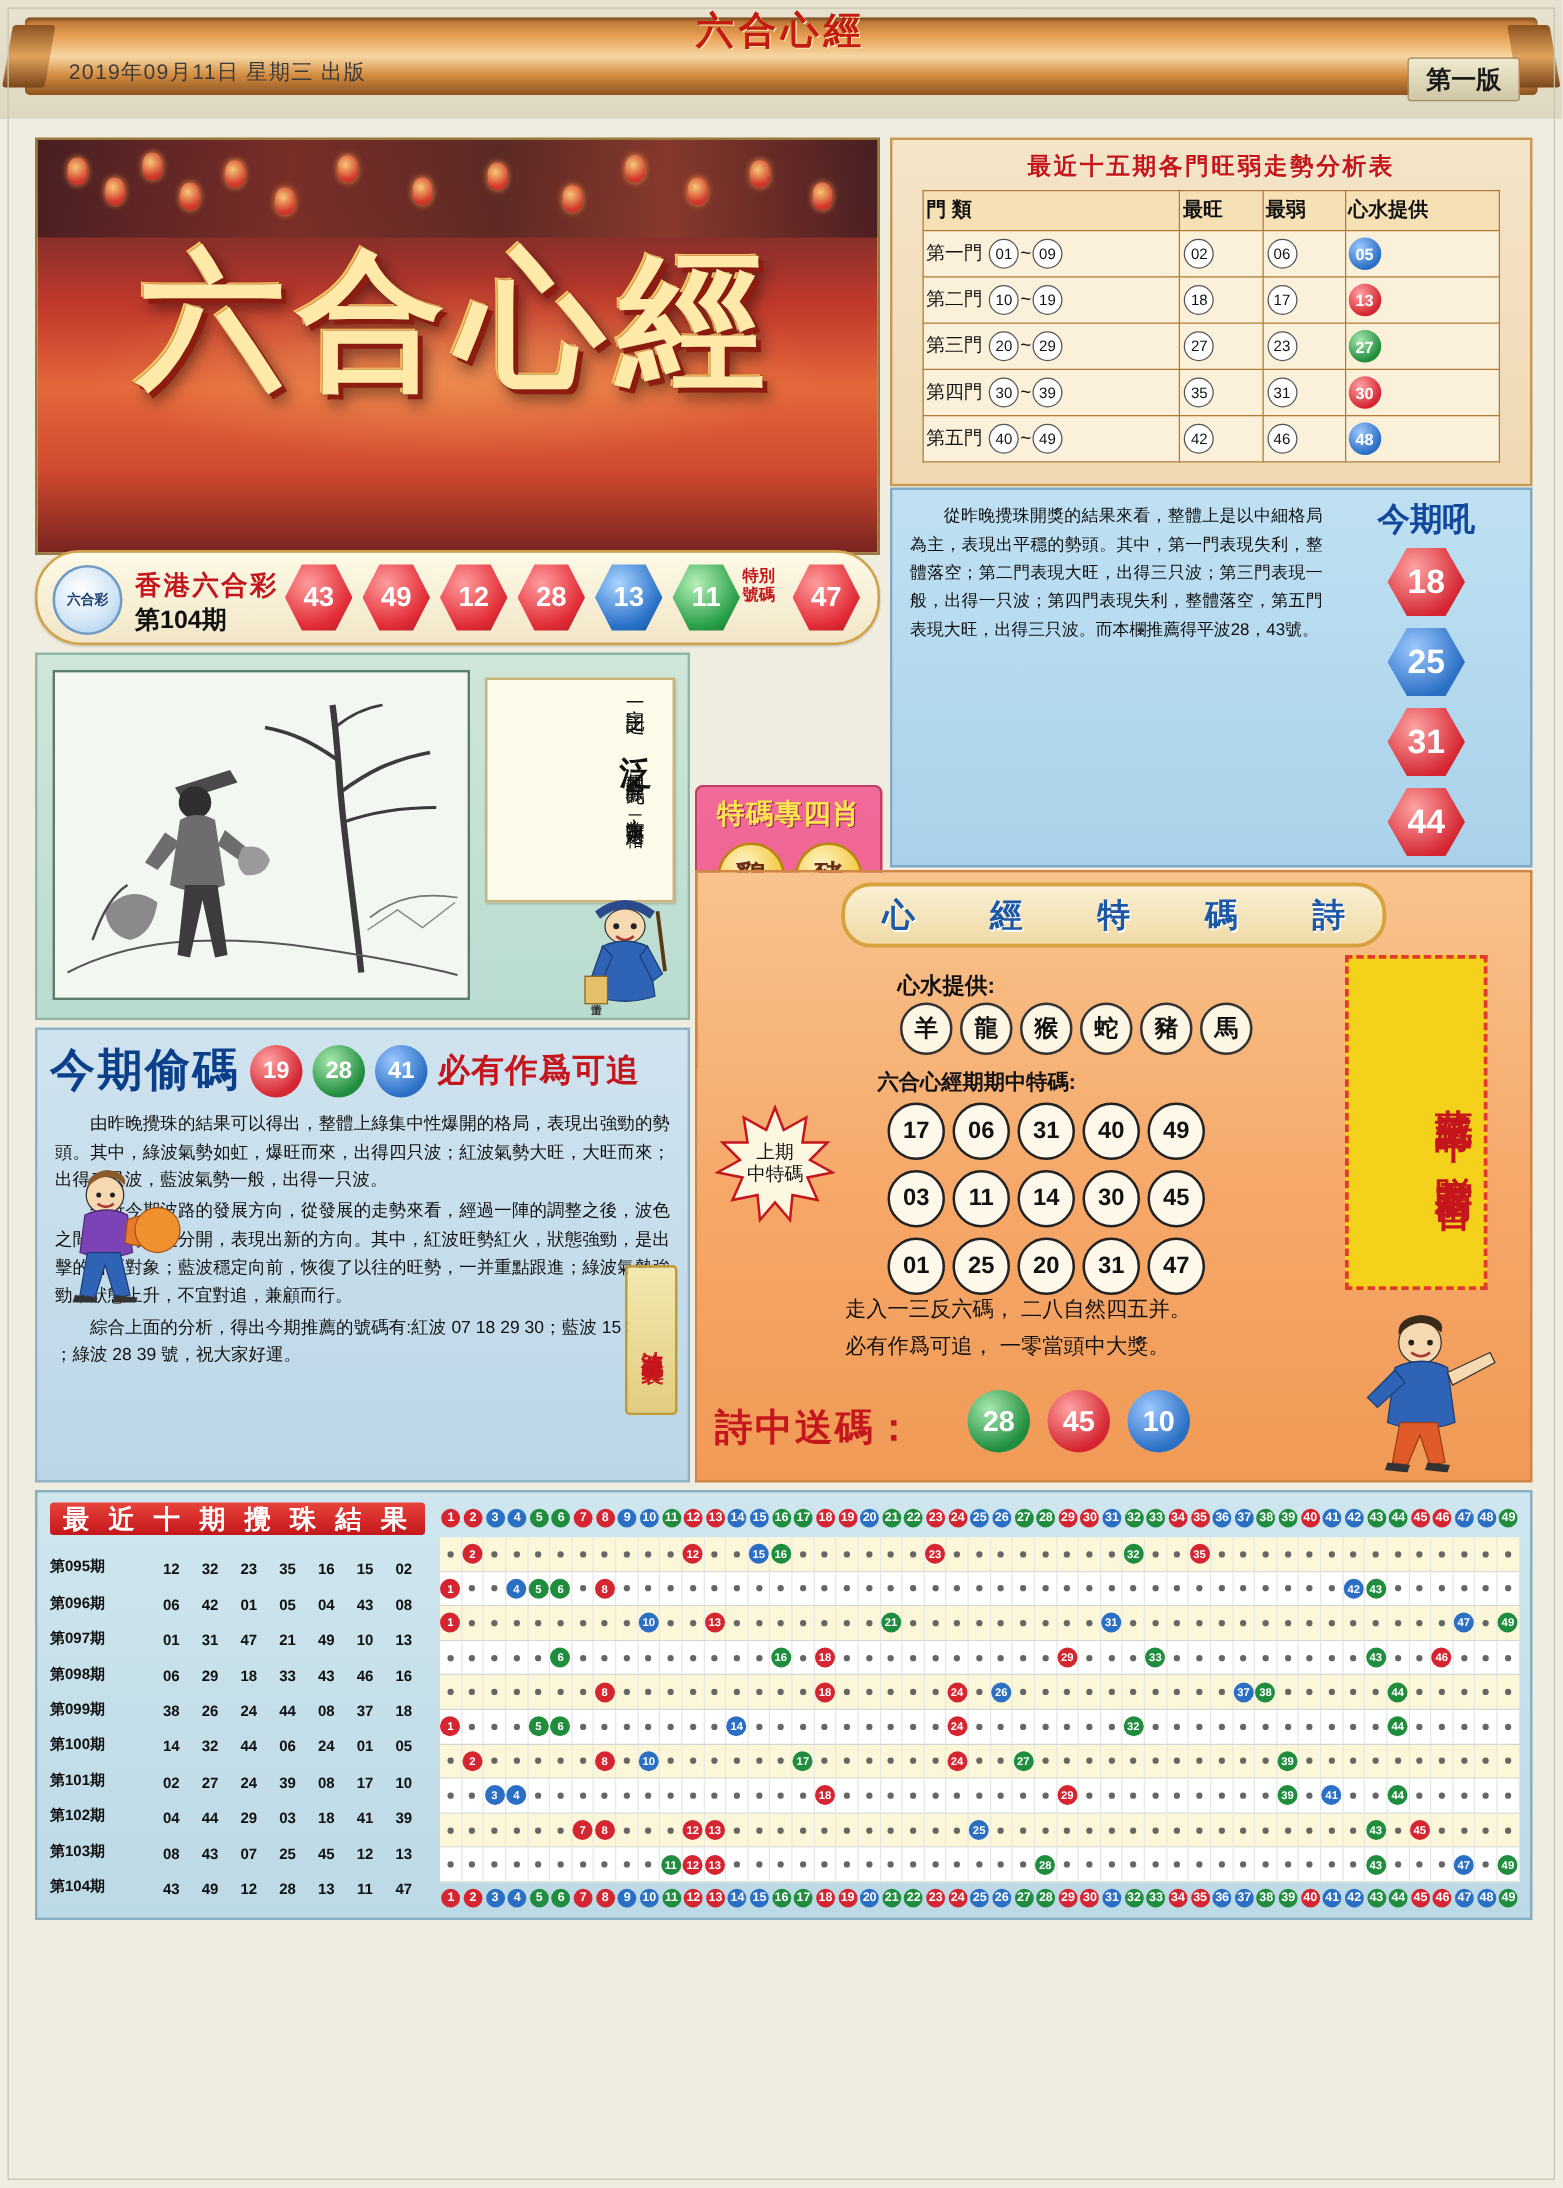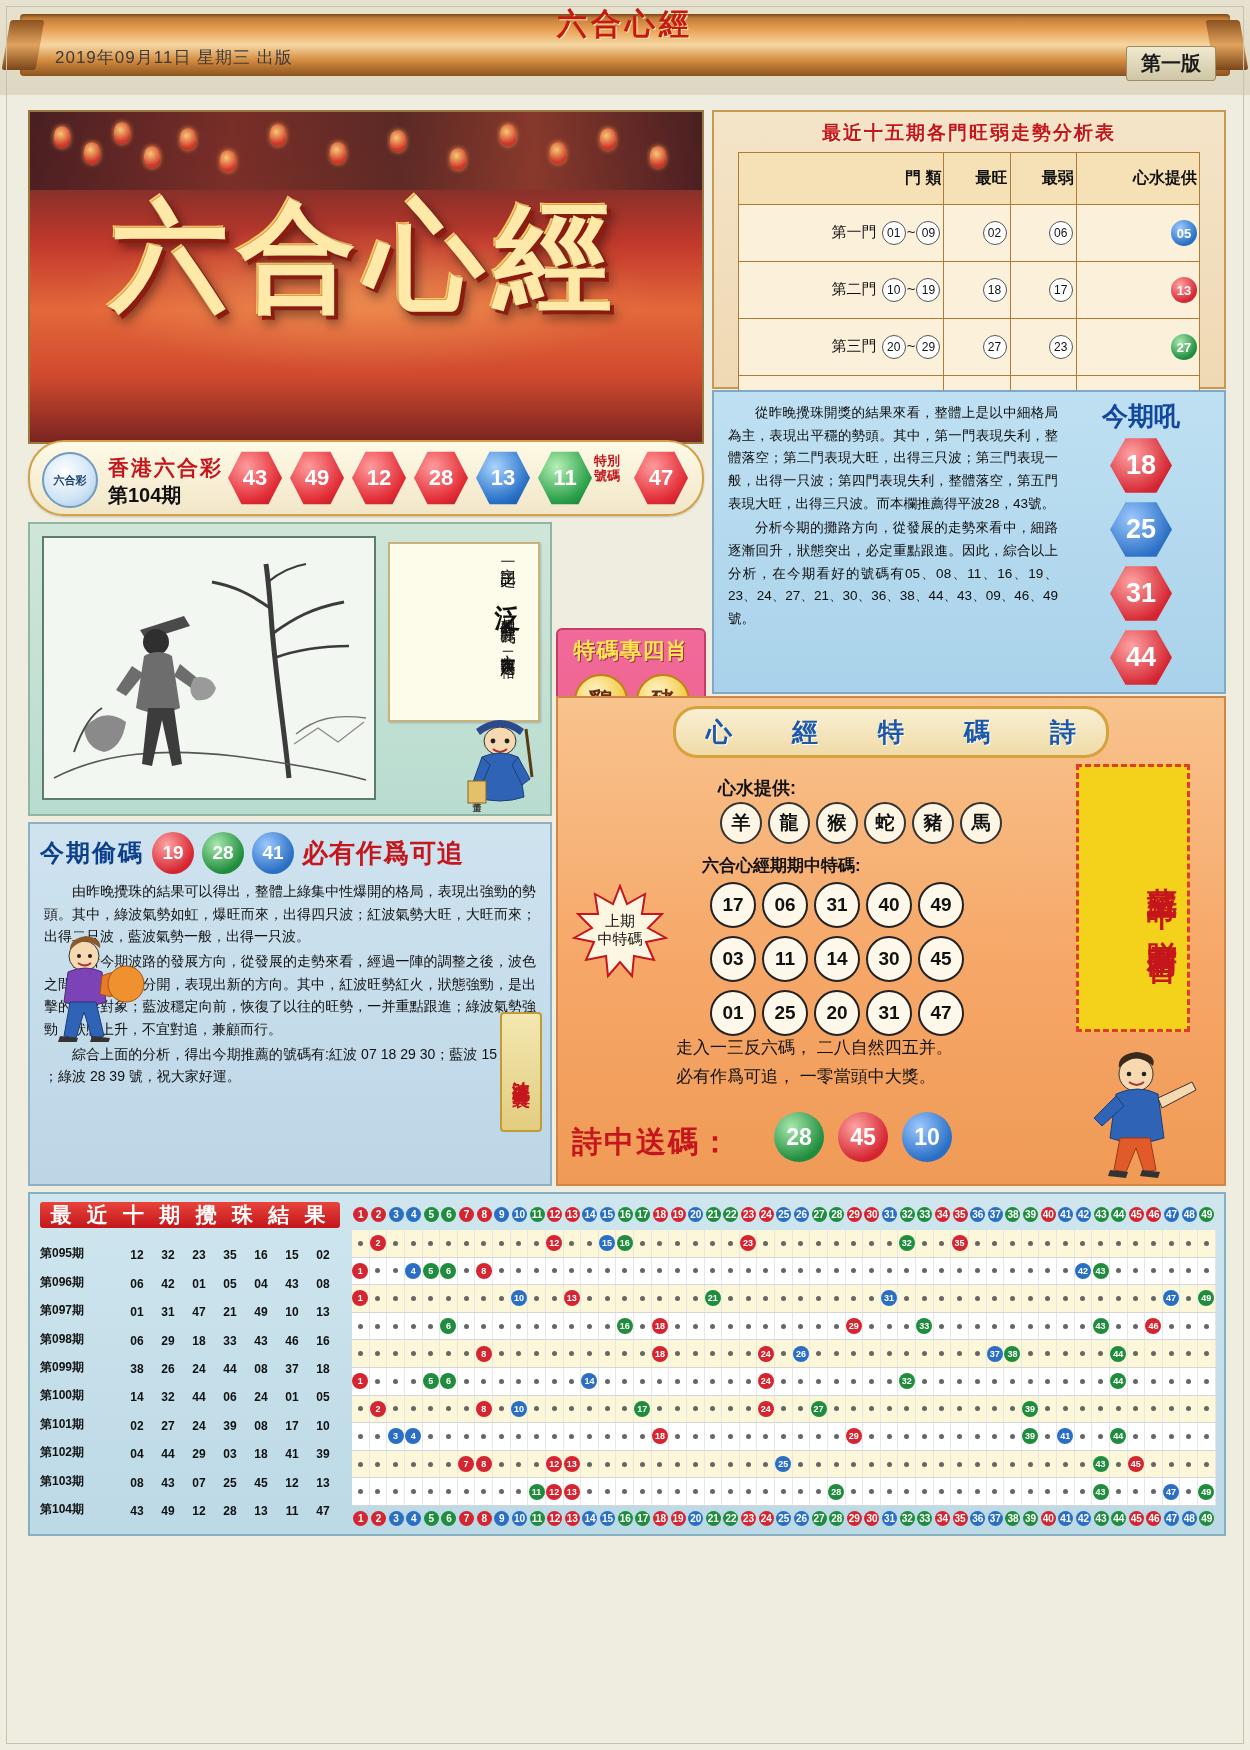--- a/index.html
+++ b/index.html
@@ -97,42 +97,42 @@
   .zgrid{display:grid;grid-template-columns:1fr 1fr;gap:8px;padding:4px 16px;}
   .zo{width:50px;height:50px;border-radius:50%;
     background:radial-gradient(circle at 38% 32%,#fff4c9,#f2c83c 70%,#c89a14);
     border:2px solid #b8860b;display:flex;align-items:center;justify-content:center;
     font-size:24px;font-weight:bold;color:#6a2c12;font-family:"DejaVu Serif","Liberation Serif",serif;}
 
   
   .stealpanel{position:absolute;left:28px;top:822px;width:520px;height:360px;
     background:linear-gradient(180deg,#cfe3ef,#bcd6e6);border:2px solid #8fb1c6;}
   .steal-head{display:flex;align-items:center;gap:8px;padding:8px 10px 2px;}
-  .steal-title{font-size:24px;font-weight:bold;color:#0b3f8a;
+  .steal-title{font-size:36px;font-weight:bold;color:#0b3f8a;
     font-family:"DejaVu Serif","Liberation Serif",serif;letter-spacing:2px;}
   .sball{width:42px;height:42px;border-radius:50%;display:flex;align-items:center;justify-content:center;
     font-size:19px;font-weight:bold;color:#fff;}
   .steal-sub{font-size:26px;font-weight:bold;color:#c4161c;
     font-family:"DejaVu Serif","Liberation Serif",serif;letter-spacing:1px;}
   .steal-body{padding:4px 14px 0 14px;font-size:14px;line-height:1.62;color:#101010;text-align:justify;}
   .steal-body p{margin:0 0 2px 0;text-indent:2em;}
   .bagtag{position:absolute;right:8px;bottom:52px;width:38px;height:116px;
     background:linear-gradient(180deg,#f3e8b0,#e2cd80);border:2px solid #c19b36;border-radius:4px;
     writing-mode:vertical-rl;text-orientation:upright;display:flex;align-items:center;justify-content:center;
     font-size:18px;font-weight:bold;color:#c4161c;letter-spacing:3px;
     font-family:"DejaVu Serif","Liberation Serif",serif;}
   .kid{position:absolute;left:10px;top:108px;width:120px;height:110px;}
 
   
   .trend{position:absolute;left:712px;top:110px;width:510px;height:275px;
     background:linear-gradient(180deg,#f4e4c8,#efd9b3);border:2px solid #c79a54;}
   .trend h2{margin:0;padding:8px 0 4px;text-align:center;font-size:19px;color:#c4161c;font-weight:bold;
     font-family:"DejaVu Serif","Liberation Serif",serif;letter-spacing:2px;text-shadow:1px 1px 0 #fff3d6;}
   table.tt{width:462px;margin:2px auto 0;border-collapse:collapse;}
-  table.tt th,table.tt td{border:1px solid #b07c35;text-align:right;font-size:15px;padding:15px 2px;
+  table.tt th,table.tt td{border:1px solid #b07c35;text-align:left;font-size:15px;padding:5px 2px;
     background:#fbf0da;color:#111;}
   table.tt th{background:#f6e0b6;font-weight:bold;font-size:16px;}
   .mini{display:inline-flex;align-items:center;justify-content:center;width:22px;height:22px;
     border:1px solid #555;border-radius:50%;font-size:12px;background:#fff;margin:0 1px;}
   .pill{display:inline-flex;align-items:center;justify-content:center;width:26px;height:26px;
     border-radius:50%;color:#fff;font-size:13px;font-weight:bold;}
   .p-blue{background:radial-gradient(circle at 35% 30%,#9cc8ff,#2a6fc4 70%);}
   .p-red{background:radial-gradient(circle at 35% 30%,#ffa3a3,#d42531 70%);}
   .p-green{background:radial-gradient(circle at 35% 30%,#a8e8ae,#1f8d3d 70%);}
 
@@ -388,21 +388,20 @@
         <td><span class="mini">46</span></td>
         <td><span class="pill p-blue">48</span></td>
       </tr>
     </tbody>
       </table>
   </div>
 
   <div class="analysis">
     <div class="ana-text">
       <p>從昨晚攪珠開獎的結果來看，整體上是以中細格局為主，表現出平穩的勢頭。其中，第一門表現失利，整體落空；第二門表現大旺，出得三只波；第三門表現一般，出得一只波；第四門表現失利，整體落空，第五門表現大旺，出得三只波。而本欄推薦得平波28，43號。</p>
-      <p>分析今期的攤路方向，從發展的走勢來看中，細路逐漸回升，狀態突出，必定重點跟進。因此，綜合以上分析，在今期看好的號碼有05、08、11、16、19、23、24、27、21、30、36、38、44、43、09、46、49號。</p>
     </div>
     <div class="jinqi">
       <div class="jinqi-title">今期吼</div>
       <div class="hexnum b-red" style="background:radial-gradient(circle at 35% 30%,#ffa3a3,#d42531 70%)">18</div>
       <div class="hexnum" style="background:radial-gradient(circle at 35% 30%,#9cc8ff,#2a6fc4 70%)">25</div>
       <div class="hexnum" style="background:radial-gradient(circle at 35% 30%,#ffa3a3,#d42531 70%)">31</div>
       <div class="hexnum" style="background:radial-gradient(circle at 35% 30%,#ffa3a3,#d42531 70%)">44</div>
     </div>
   </div>
 

